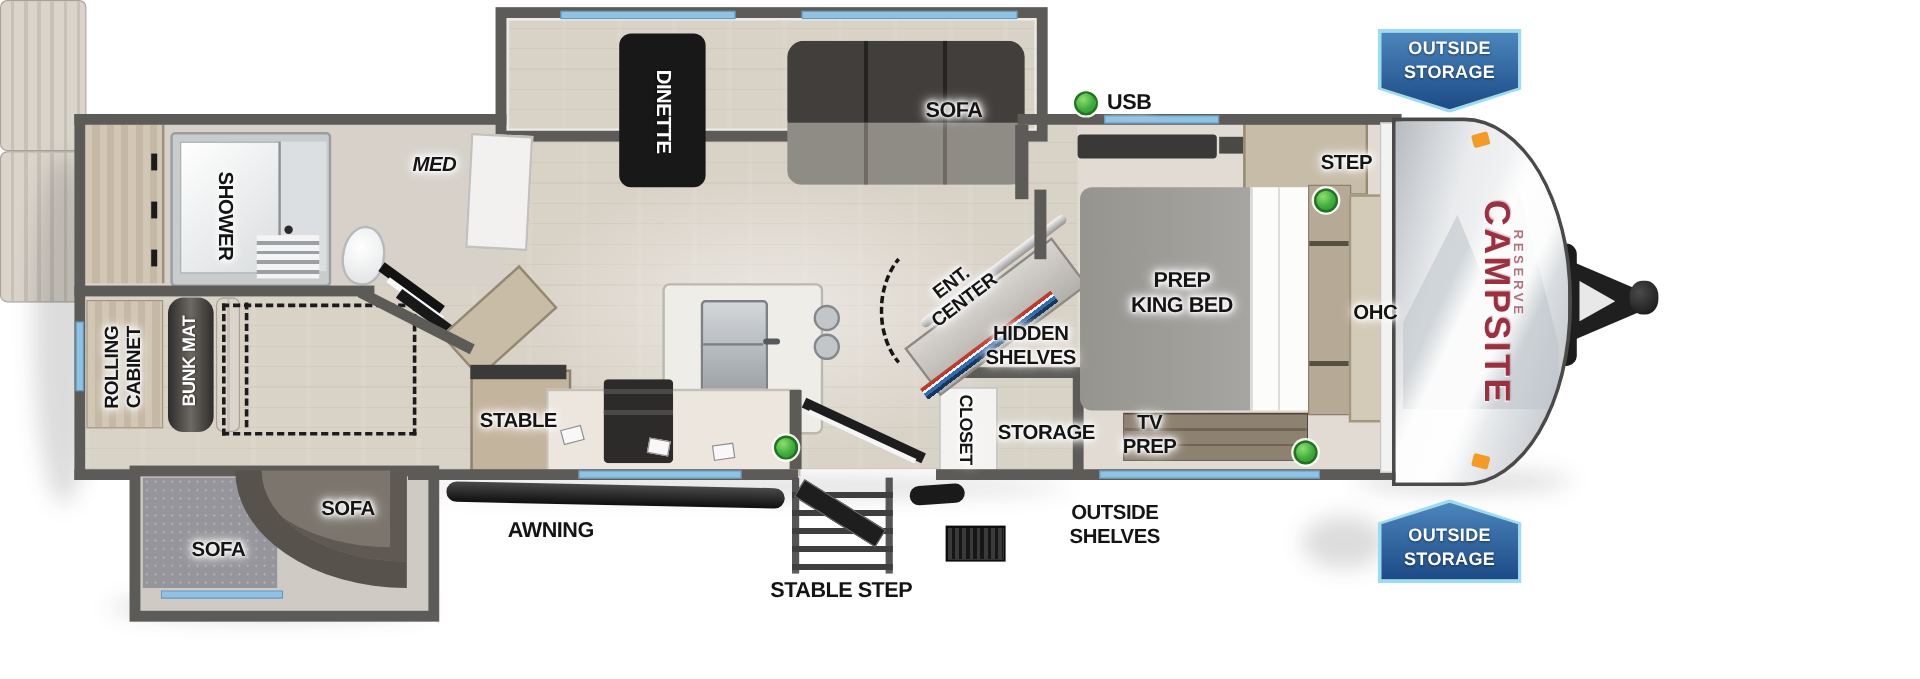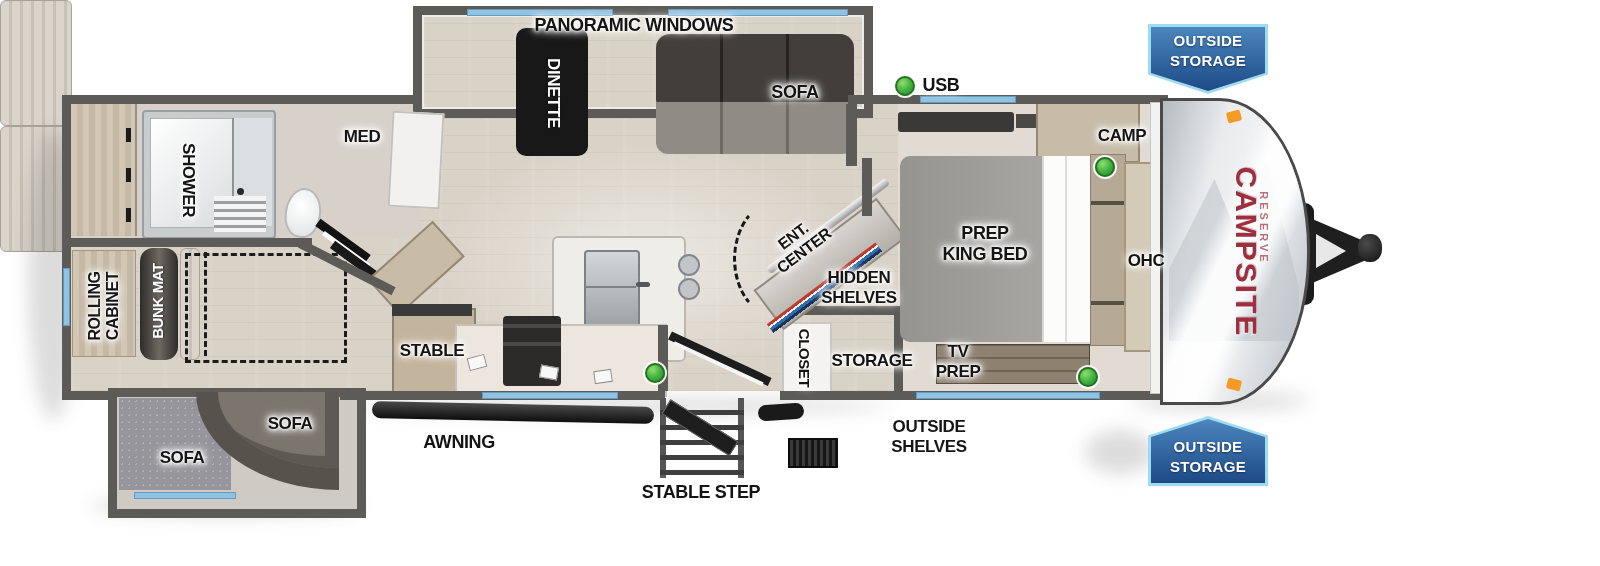--- a/index.html
+++ b/index.html
@@ -195,27 +195,26 @@
     <div class="btxt" style="top:8px;">OUTSIDE</div>
     <div class="btxt" style="top:28px;">STORAGE</div>
   </div>
   <div class="badge pt-up" style="left:1148px;top:416px;">
     <div class="bOuter"></div>
     <div class="bInner"></div>
     <div class="btxt" style="top:22px;">OUTSIDE</div>
     <div class="btxt" style="top:42px;">STORAGE</div>
   </div>
 
-  <div class="lbl" style="left:634px;top:25px;font-size:18px;">PANORAMIC WINDOWS</div>
   <div class="lbl wht" style="left:553px;top:93px;transform:translate(-50%,-50%) rotate(90deg);">DINETTE</div>
   <div class="lbl" style="left:795px;top:92px;font-size:18px;">SOFA</div>
   <div class="lbl" style="left:941px;top:85px;font-size:18px;">USB</div>
 
   <div class="lbl" style="left:188px;top:180px;transform:translate(-50%,-50%) rotate(90deg);">SHOWER</div>
-  <div class="lbl" style="left:362px;top:137px;">MED</div>
+  <div class="lbl" style="left:362px;top:137px;font-style:italic;">MED</div>
 
   <div class="lbl" style="left:104px;top:306px;font-size:16px;transform:translate(-50%,-50%) rotate(-90deg);">
     <span>ROLLING</span>
     <span>CABINET</span>
   </div>
   <div class="lbl wht" style="left:158px;top:301px;font-size:15px;transform:translate(-50%,-50%) rotate(-90deg);">BUNK MAT</div>
 
   <div class="lbl" style="left:290px;top:424px;">SOFA</div>
   <div class="lbl" style="left:182px;top:458px;">SOFA</div>
 
@@ -230,21 +229,21 @@
     <span>SHELVES</span>
   </div>
 
   <div class="lbl" style="left:804px;top:358px;font-size:15px;transform:translate(-50%,-50%) rotate(90deg);">CLOSET</div>
   <div class="lbl" style="left:872px;top:361px;">STORAGE</div>
 
   <div class="lbl" style="left:985px;top:244px;font-size:18px;">
     <span>PREP</span>
     <span>KING BED</span>
   </div>
-  <div class="lbl" style="left:1122px;top:136px;">CAMP</div>
+  <div class="lbl" style="left:1122px;top:136px;">STEP</div>
   <div class="lbl" style="left:1146px;top:261px;">OHC</div>
   <div class="lbl" style="left:958px;top:362px;">
     <span>TV</span>
     <span>PREP</span>
   </div>
 
   <div class="lbl" style="left:459px;top:442px;font-size:18px;">AWNING</div>
   <div class="lbl" style="left:701px;top:492px;font-size:18px;">STABLE STEP</div>
   <div class="lbl" style="left:929px;top:437px;">
     <span>OUTSIDE</span>

